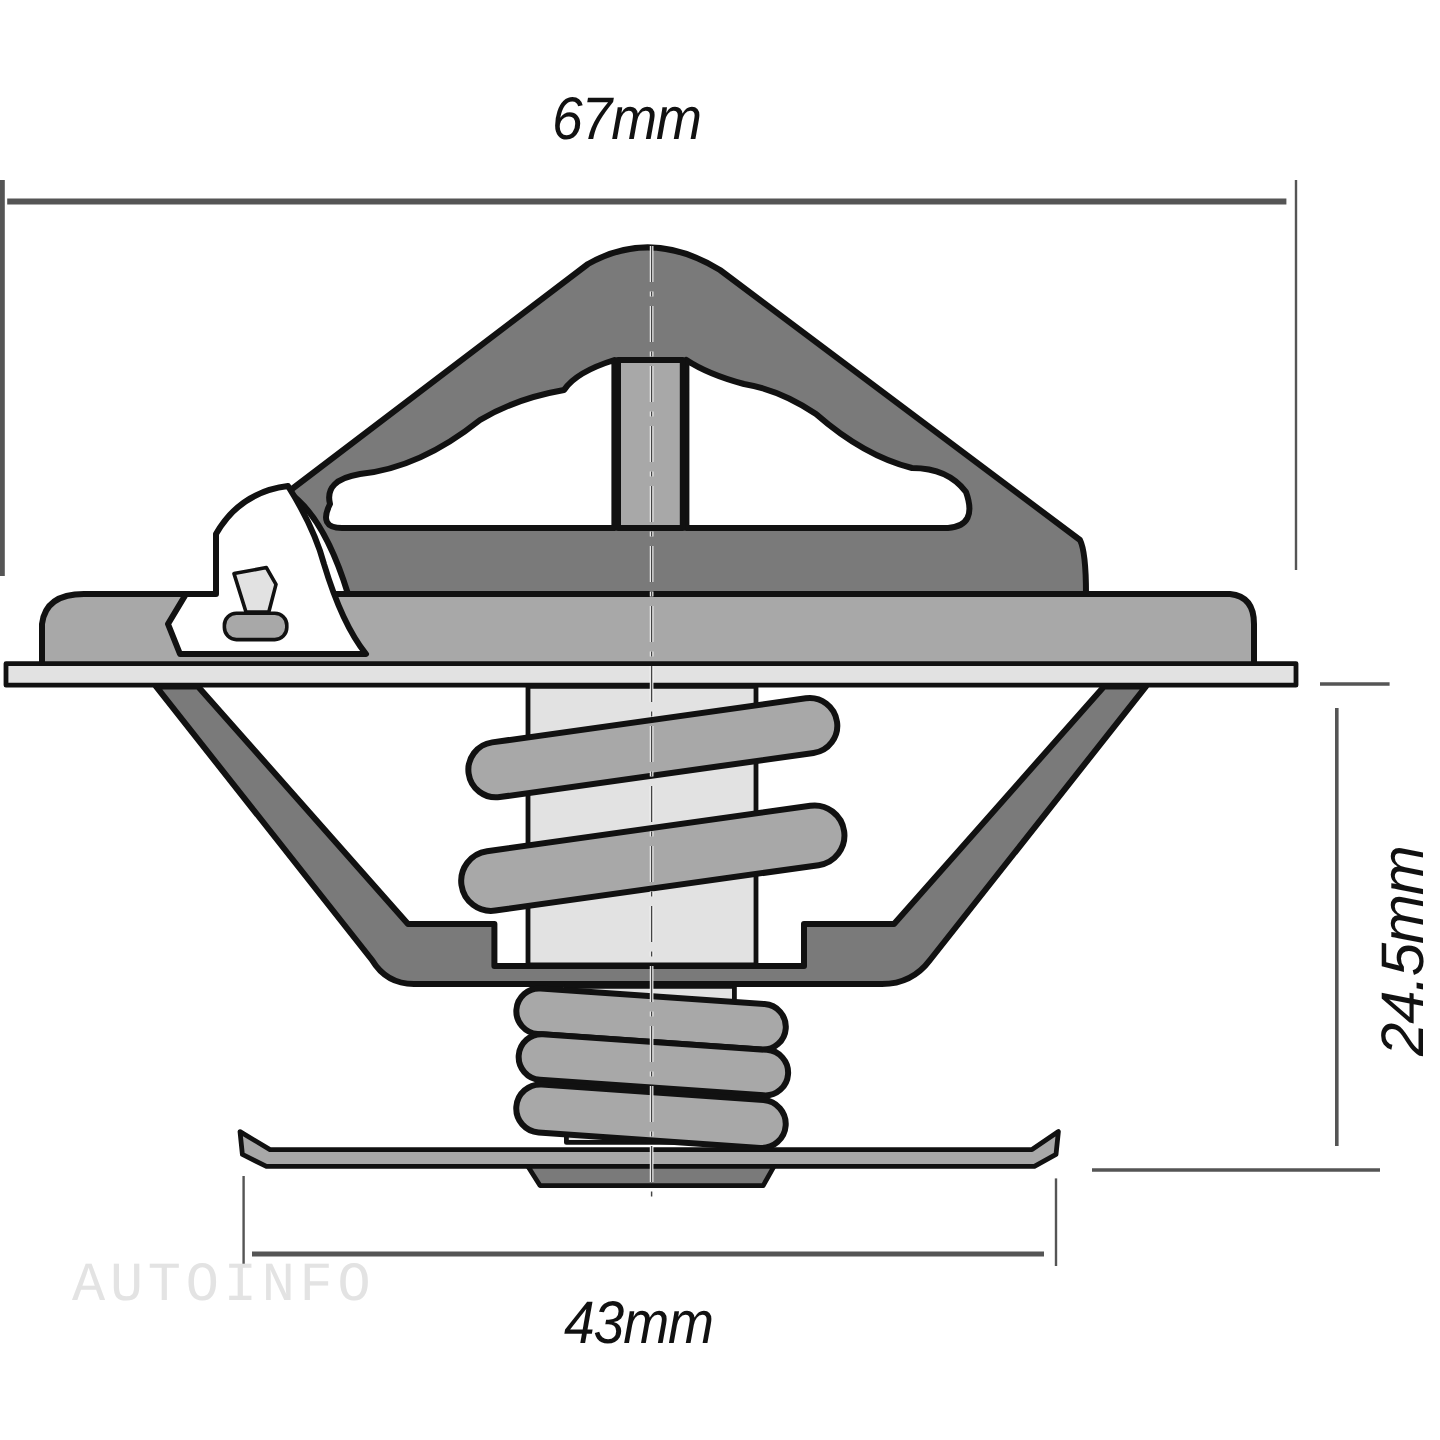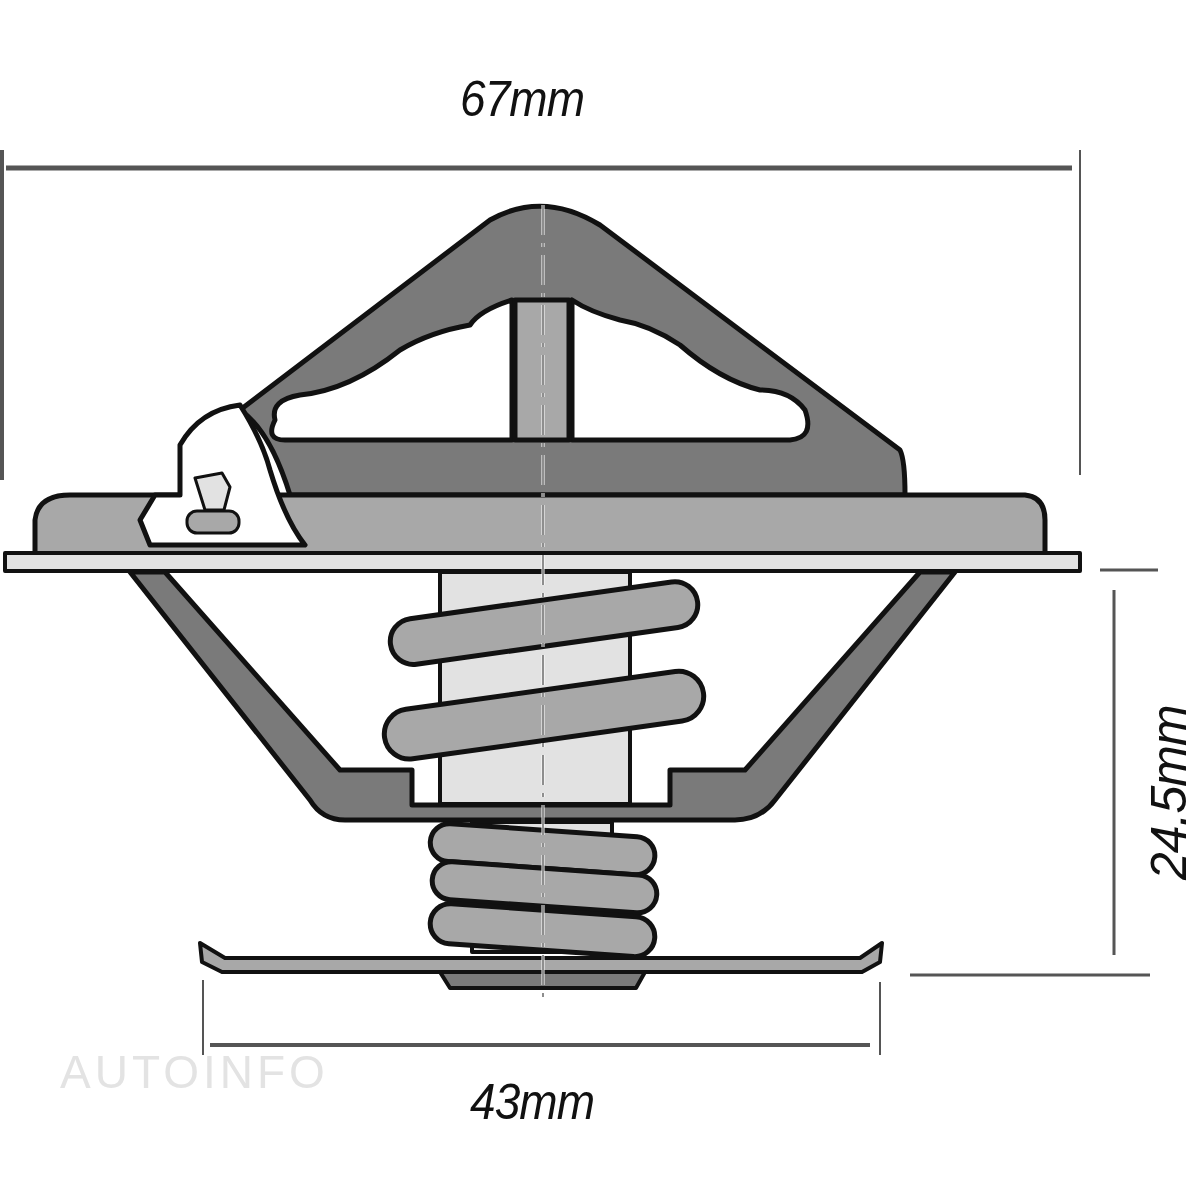--- a/index.html
+++ b/index.html
@@ -2,21 +2,21 @@
 <html><head>
 <meta charset="utf-8">
 <style>
   html, body { margin:0; padding:0; background:#ffffff; }
   body { width:1200px; height:1200px; position:relative; overflow:hidden; font-family:"Liberation Sans", sans-serif; }
   #diagram { position:absolute; left:0; top:0; width:1200px; height:1200px; }
   .dim-label { position:absolute; font-family:"Liberation Sans", sans-serif; font-style:italic; font-size:50px; color:#111; letter-spacing:-1px; transform:scaleX(0.92); transform-origin:left top; }
   #label-width { left:460px; top:70px; }
   #label-bottom { left:470px; top:1073px; }
   #label-height { left:1140px; top:880px; transform:rotate(-90deg); transform-origin:left top; }
-  #watermark { position:absolute; left:60px; top:1045px; font-family:Liberation Sans, sans-serif; font-size:46px; color:#e3e3e3; letter-spacing:4px; }
+  #watermark { position:absolute; left:60px; top:1045px; font-family:Liberation Mono, monospace; font-size:46px; color:#e3e3e3; letter-spacing:4px; }
 </style>
 </head>
 <body>
 
 <svg id="diagram" viewBox="0 0 1200 1200" xmlns="http://www.w3.org/2000/svg">
 
   <g stroke="#555" fill="none">
     <line x1="6" y1="168" x2="1072" y2="168" stroke-width="5"></line>
     <line x1="2" y1="150" x2="2" y2="480" stroke-width="4"></line>
     <line x1="1080" y1="150" x2="1080" y2="475" stroke-width="2"></line>

